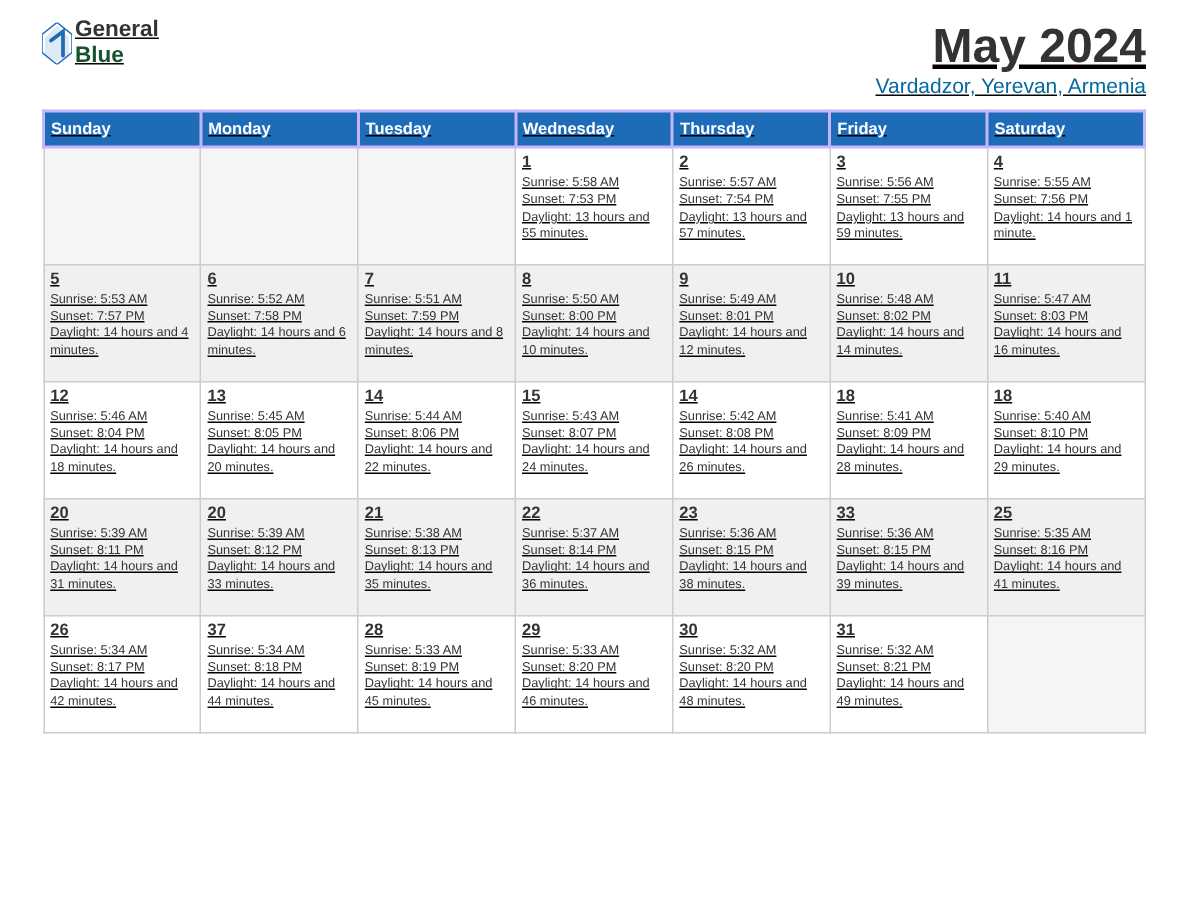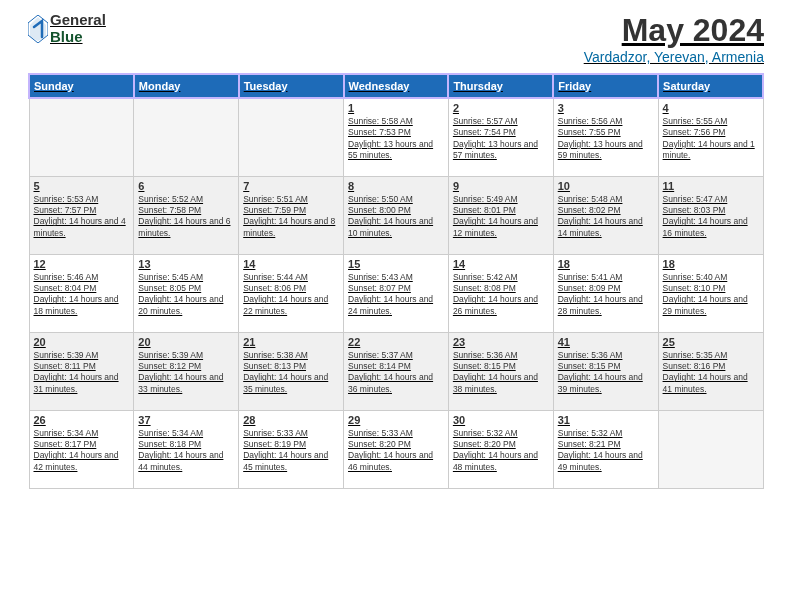--- a/index.html
+++ b/index.html
@@ -230,21 +230,21 @@
           </td>
           <td class="shaded">
             <span class="day-number">22</span>
             <div class="cell-text">Sunrise: 5:37 AM<br>Sunset: 8:14 PM<br>Daylight: 14 hours and 36 minutes.</div>
           </td>
           <td class="shaded">
             <span class="day-number">23</span>
             <div class="cell-text">Sunrise: 5:36 AM<br>Sunset: 8:15 PM<br>Daylight: 14 hours and 38 minutes.</div>
           </td>
           <td class="shaded">
-            <span class="day-number">41</span>
+            <span class="day-number">33</span>
             <div class="cell-text">Sunrise: 5:36 AM<br>Sunset: 8:15 PM<br>Daylight: 14 hours and 39 minutes.</div>
           </td>
           <td class="shaded">
             <span class="day-number">25</span>
             <div class="cell-text">Sunrise: 5:35 AM<br>Sunset: 8:16 PM<br>Daylight: 14 hours and 41 minutes.</div>
           </td>
         </tr>
         <tr>
           <td>
             <span class="day-number">26</span>

